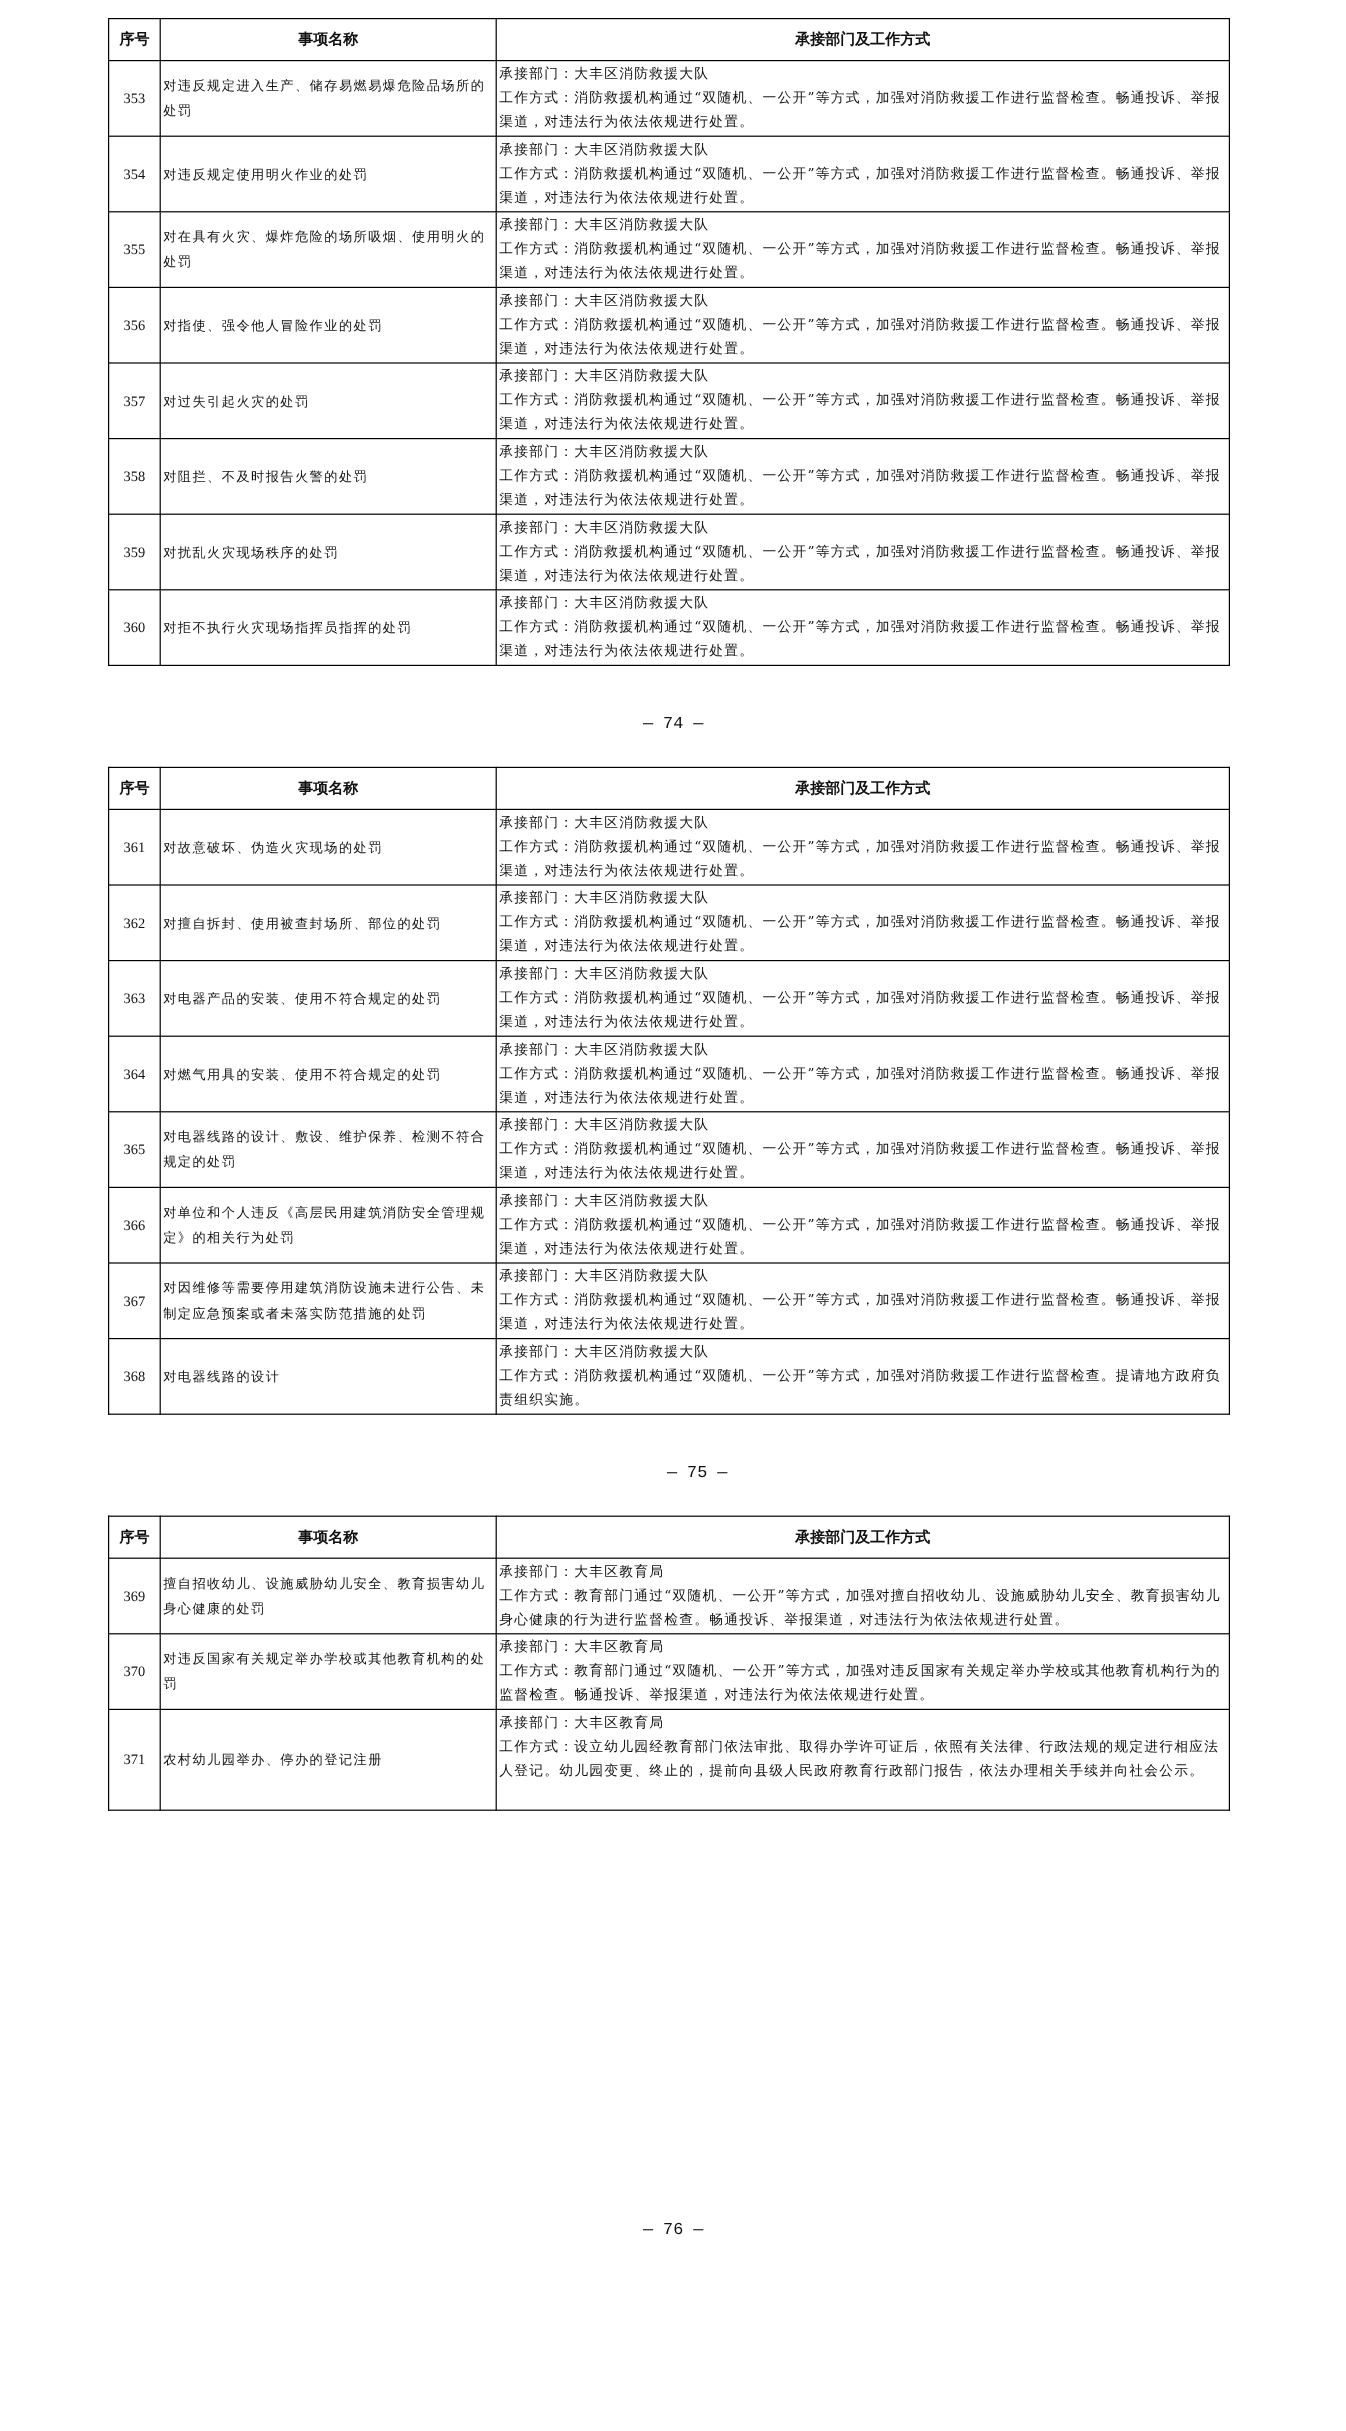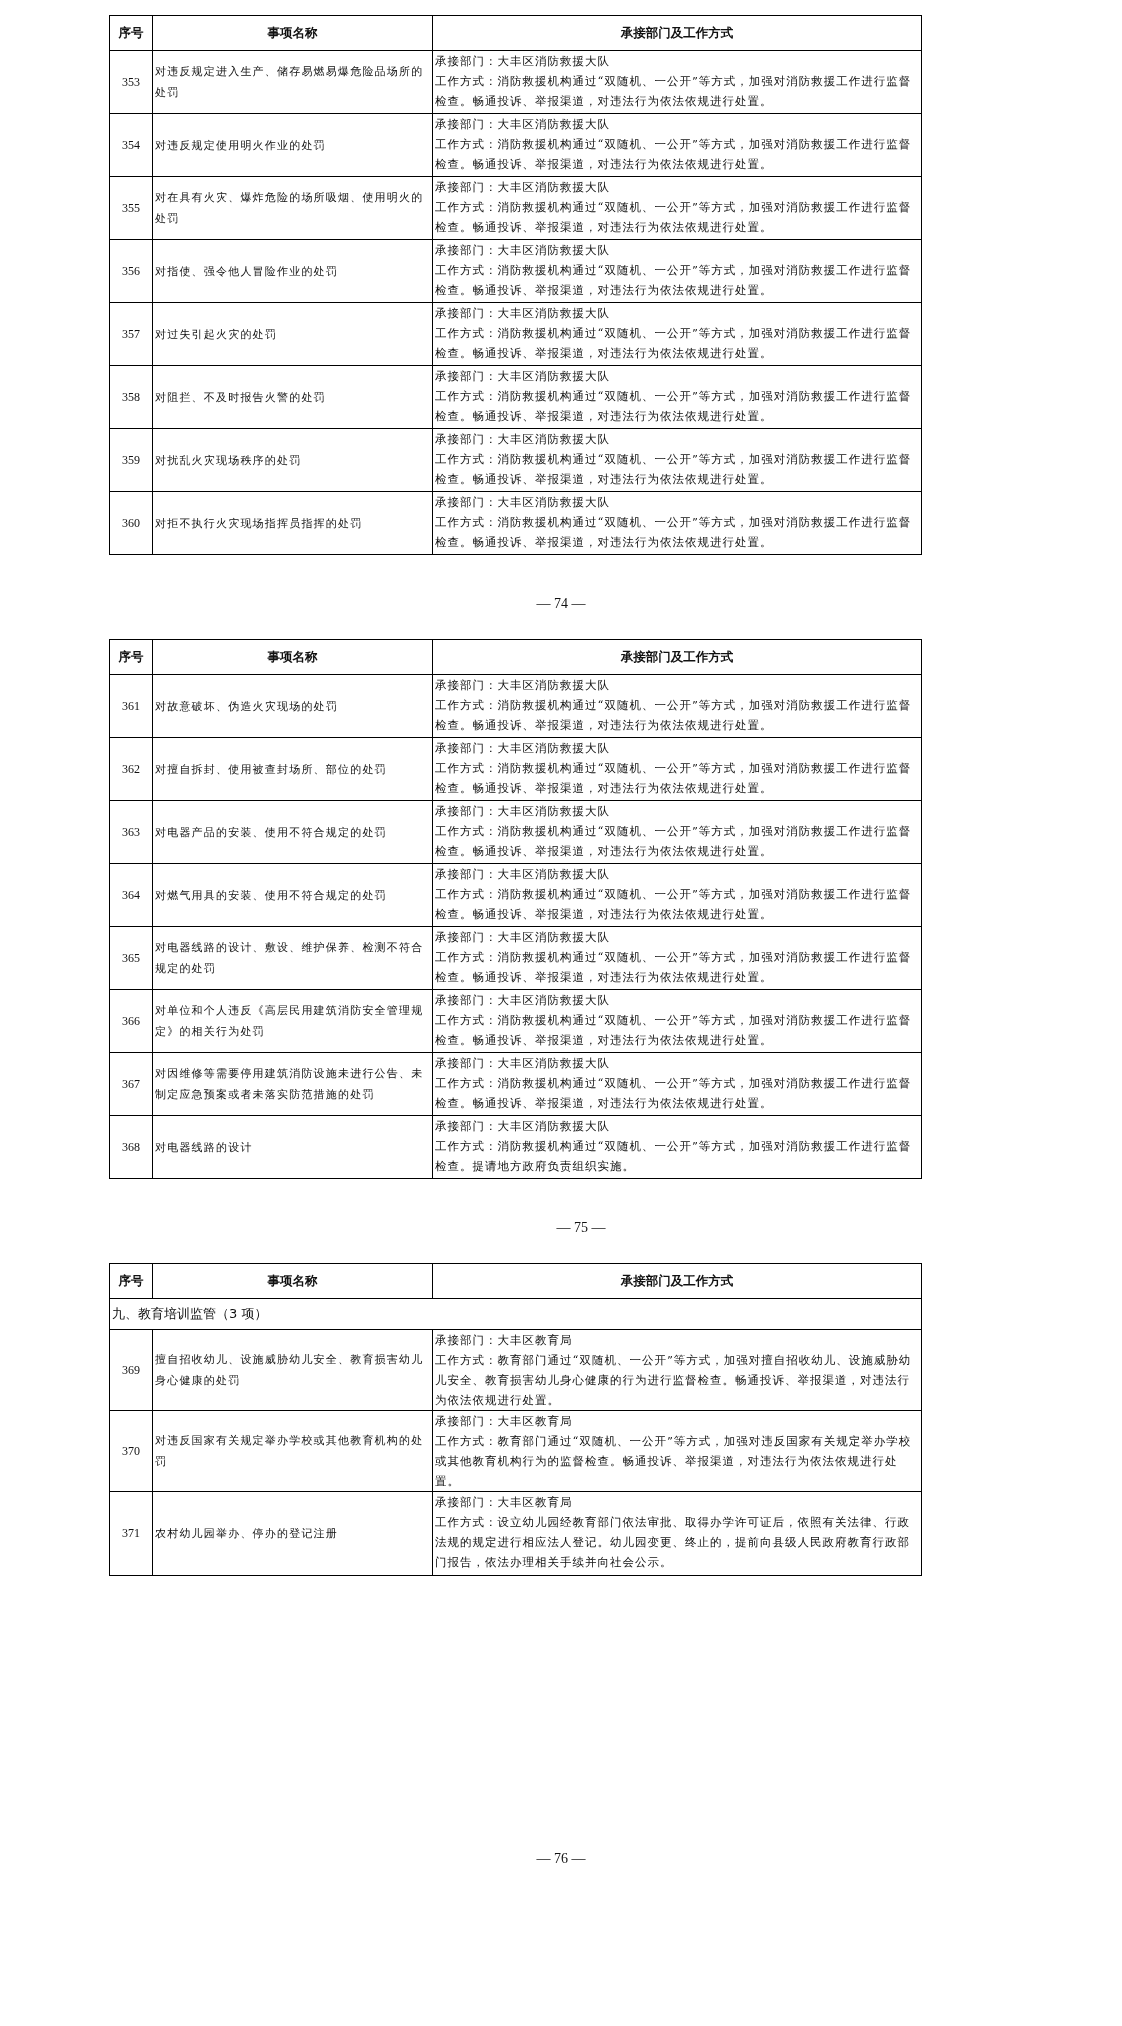--- a/index.html
+++ b/index.html
@@ -1,18 +1,18 @@
 <!DOCTYPE html>
 <html><head>
   <meta charset="utf-8">
   <style>
     html, body { margin: 0; padding: 0; background: #ffffff; }
     body { width: 1122px; height: 2026px; position: relative; font-family: "DejaVu Serif", "Liberation Serif", serif; color: #111; }
     .page-table {
-      position: absolute; left: 109px; width: 813px;
+      position: absolute; left: 90px; width: 935px;
       border-collapse: collapse; table-layout: fixed;
     }
     .page-table td, .page-table th {
       border: 1.5px solid #000; padding: 0; vertical-align: middle;
     }
     .page-table th {
       height: 34px; font-family: "DejaVu Sans", "Liberation Sans", sans-serif;
       font-weight: bold; font-size: 12.5px; text-align: center;
     }
     .col-no { width: 43px; }
@@ -20,21 +20,21 @@
     .col-dept { width: auto; }
     .cell-no { text-align: center; font-size: 12px; font-family: "Liberation Serif", serif; }
     .cell-name { font-size: 11px; line-height: 21px; padding: 0 1px 0 2px !important; letter-spacing: 1.2px; }
     .cell-dept { font-size: 11.5px; line-height: 20px; padding: 0 2px !important; letter-spacing: 1px; vertical-align: top !important; margin-left: 16px; }
     .cell-dept div { white-space: normal; }
     .row { height: 63px; }
     .row-tall { height: 84px; }
     .section-row td { height: 30px; font-family: "DejaVu Sans", "Liberation Sans", sans-serif; font-size: 13px; padding-left: 2px !important; }
     .page-num {
       position: absolute; left: 0; width: 1122px; text-align: center;
-      font-family: Liberation Serif, serif; font-size: 14px; color: #111;
+      font-family: Liberation Mono, monospace; font-size: 14px; color: #111;
     }
   </style>
 </head>
 <body>
 
 <table class="page-table" style="top:15px;">
   <colgroup>
       <col class="col-no">
       <col class="col-name">
       <col class="col-dept">
@@ -198,23 +198,20 @@
       <col class="col-no">
       <col class="col-name">
       <col class="col-dept">
     </colgroup>
   <tbody>
       <tr>
     <th>序号</th>
     <th>事项名称</th>
     <th>承接部门及工作方式</th>
   </tr>
-  <tr class="section-row">
-    <td colspan="3">九、教育培训监管（3 项）</td>
-  </tr>
   <tr class="row">
     <td class="cell-no">369</td>
     <td class="cell-name">擅自招收幼儿、设施威胁幼儿安全、教育损害幼儿身心健康的处罚</td>
     <td class="cell-dept">
           <div>承接部门：大丰区教育局</div>
           <div>工作方式：教育部门通过“双随机、一公开”等方式，加强对擅自招收幼儿、设施威胁幼儿安全、教育损害幼儿身心健康的行为进行监督检查。畅通投诉、举报渠道，对违法行为依法依规进行处置。</div>
         </td>
   </tr>
   <tr class="row">
     <td class="cell-no">370</td>

